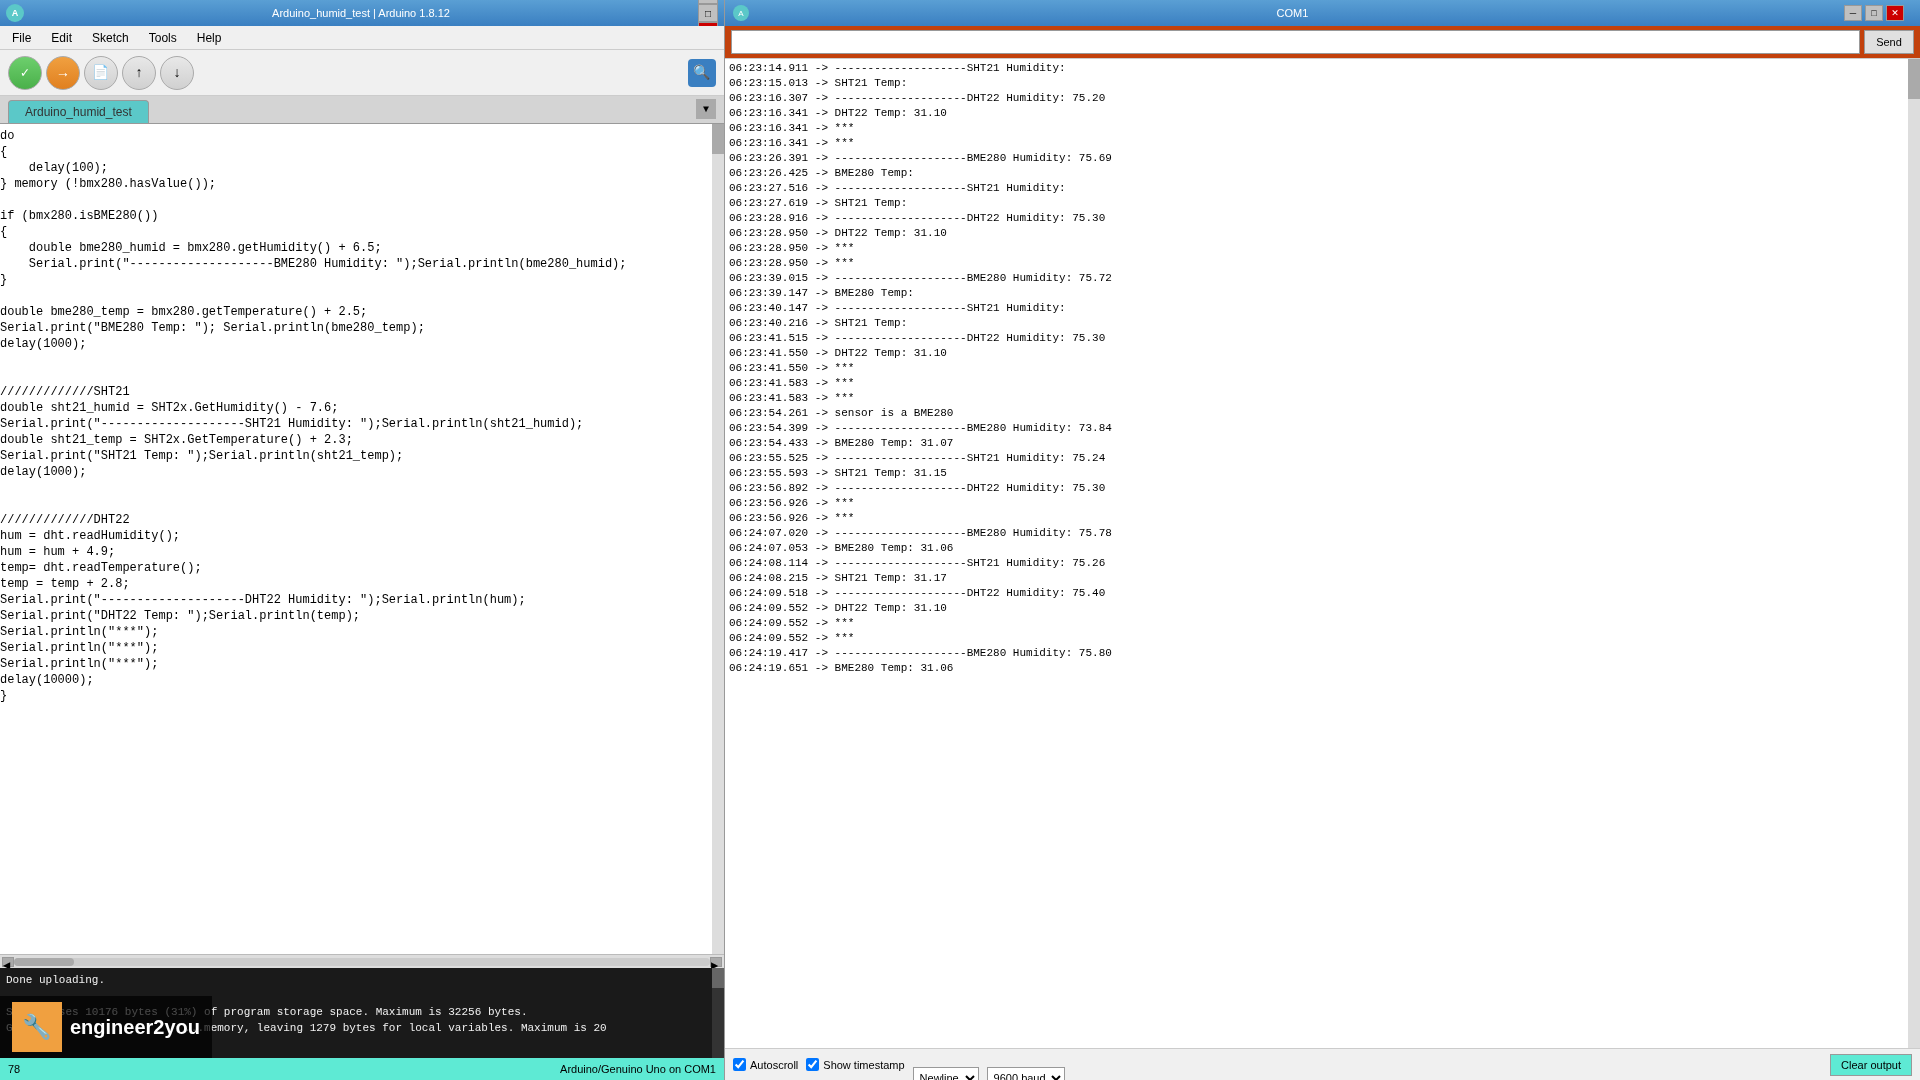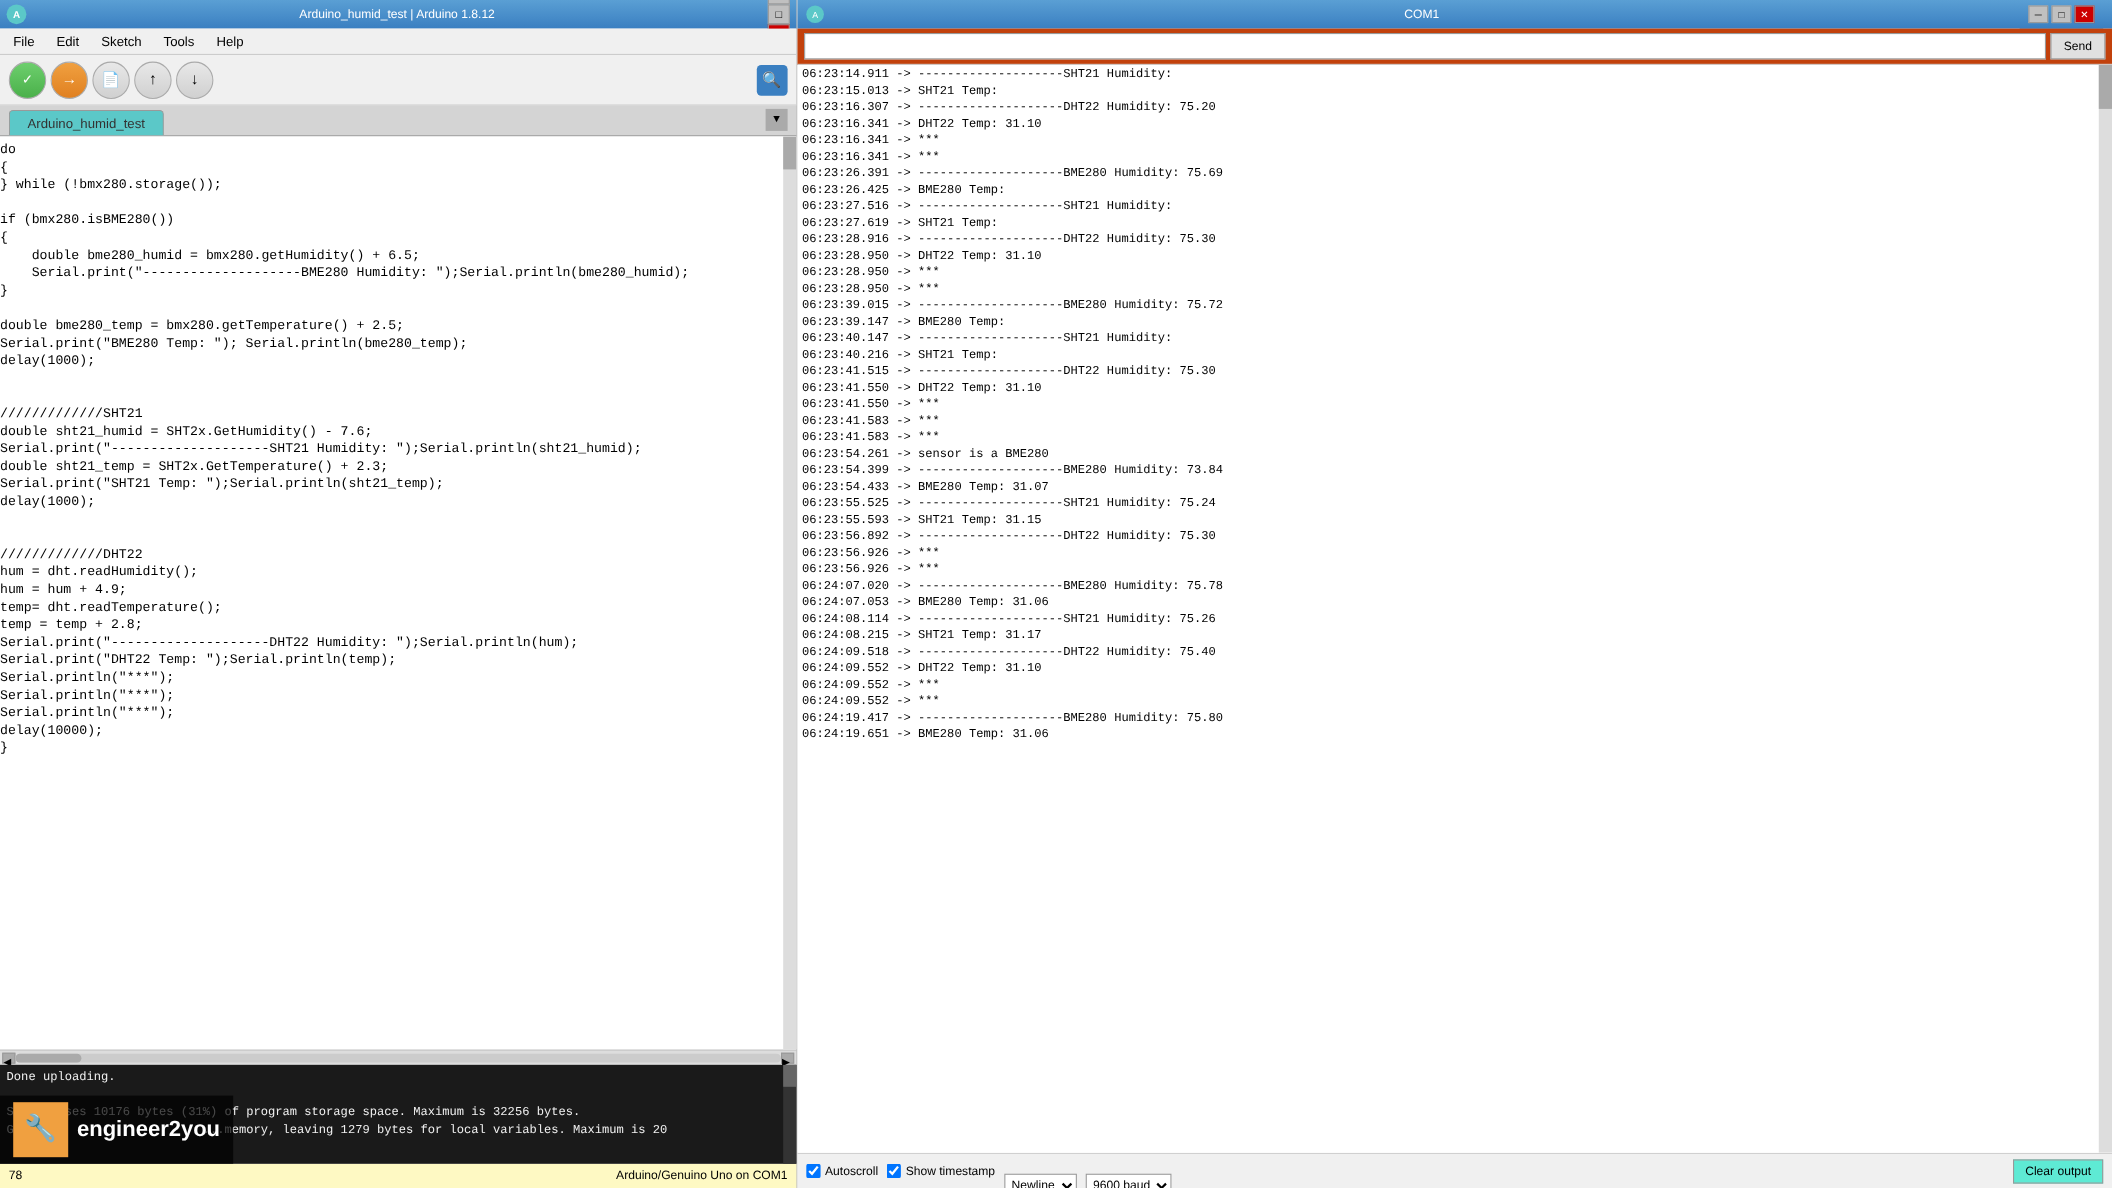--- a/index.html
+++ b/index.html
@@ -141,21 +141,21 @@
       overflow: hidden;
       position: relative;
     }
     .console-area .scrollbar-y-dark {
       position: absolute; right: 0; top: 0; bottom: 0;
       width: 12px; background: #333;
     }
 
     
     .status-bar {
-      background: #fef9c3;
+      background: #5eead4;
       height: 22px;
       display: flex;
       align-items: center;
       padding: 0 8px;
       font-size: 11px;
       font-family: Arial, sans-serif;
       justify-content: space-between;
     }
 
     
@@ -349,21 +349,22 @@
 
       <div class="tab-bar">
         <div class="tab">Arduino_humid_test</div>
         <div class="tab-dropdown">▼</div>
       </div>
 
       <div class="code-area" style="flex:1;">
         <div id="code-lines-container">
             <div class="code-line"><span class="code-text">do</span></div>
             <div class="code-line"><span class="code-text">{</span></div>
-            <div class="code-line"><span class="code-text">} while (!bmx280.storage());</span></div>
+            <div class="code-line"><span class="code-text">    delay(100);</span></div>
+            <div class="code-line"><span class="code-text">} memory (!bmx280.hasValue());</span></div>
             <div class="code-line"><span class="code-text"></span></div>
             <div class="code-line"><span class="code-text">if (bmx280.isBME280())</span></div>
             <div class="code-line"><span class="code-text">{</span></div>
             <div class="code-line"><span class="code-text">    double bme280_humid = bmx280.getHumidity() + 6.5;</span></div>
             <div class="code-line"><span class="code-text">    Serial.print("--------------------BME280 Humidity: ");Serial.println(bme280_humid);</span></div>
             <div class="code-line"><span class="code-text">}</span></div>
             <div class="code-line"><span class="code-text"></span></div>
             <div class="code-line"><span class="code-text">double bme280_temp = bmx280.getTemperature() + 2.5;</span></div>
             <div class="code-line"><span class="code-text">Serial.print("BME280 Temp: "); Serial.println(bme280_temp);</span></div>
             <div class="code-line"><span class="code-text">delay(1000);</span></div>

